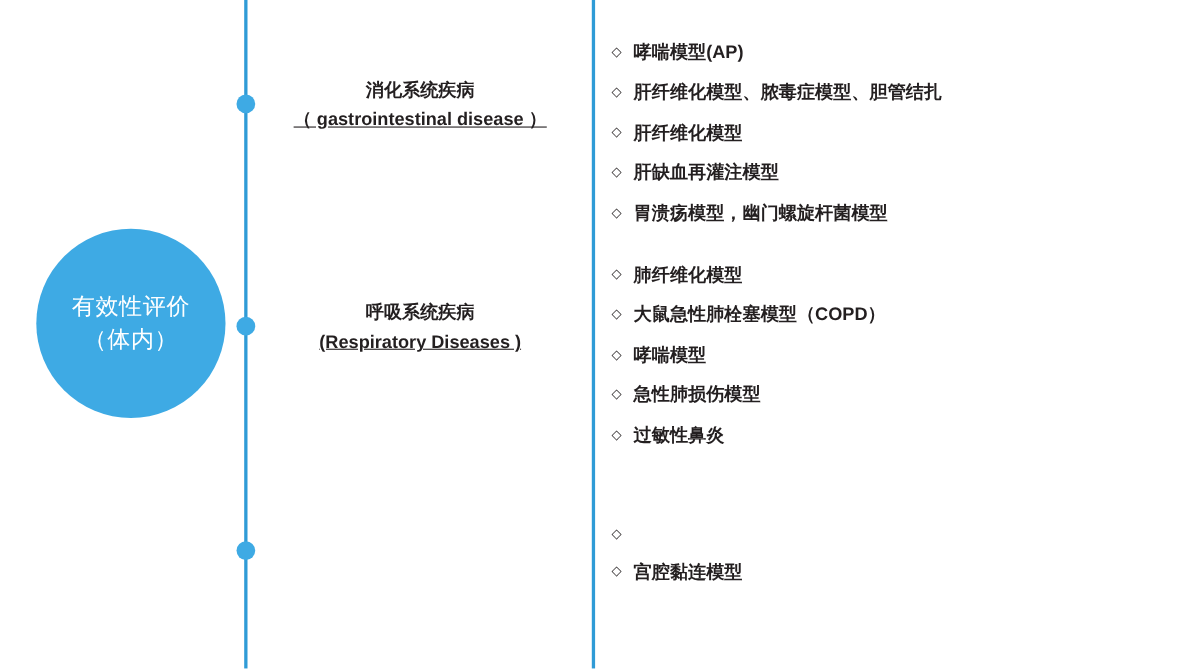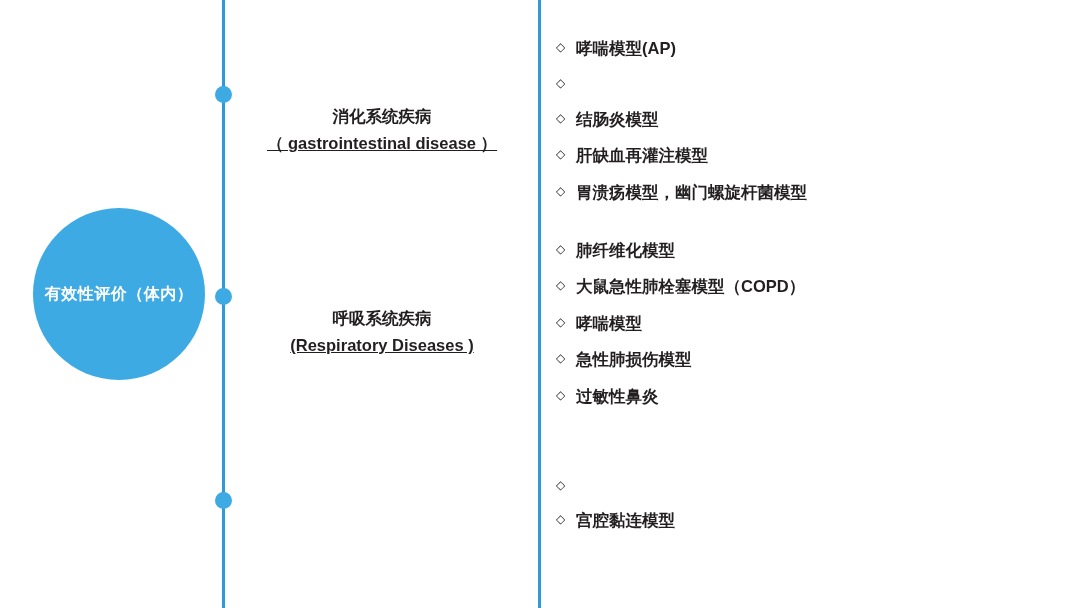--- a/index.html
+++ b/index.html
@@ -32,26 +32,26 @@
   
   #root-node {
     position: absolute;
     left: 33px;
     top: 208px;
     width: 172px;
     height: 172px;
     border-radius: 50%;
     background: #3eaae4;
     display: flex;
-    flex-direction: row;
+    flex-direction: column;
     align-items: center;
     justify-content: center;
     color: #ffffff;
-    font-weight: bold;
-    font-size: 16px;
+    font-weight: normal;
+    font-size: 21px;
     line-height: 1.45;
     text-align: center;
     letter-spacing: 0.5px;
   }
 
   
   .node-dot {
     position: absolute;
     width: 17px;
     height: 17px;
@@ -63,21 +63,20 @@
   
   .category {
     position: absolute;
     left: 232px;
     width: 300px;
     text-align: center;
     color: #231f20;
     font-weight: bold;
     font-size: 16.5px;
     line-height: 1.65;
-    margin-top: 34px;
   }
   .category .cn { display: block; }
   .category .en { display: block; text-decoration: underline; }
 
   
   .items {
     position: absolute;
     left: 556px;
     width: 510px;
   }
@@ -139,24 +138,25 @@
     <span class="en">(Respiratory Diseases )</span>
   </div>
 
   <div class="items" id="items-1">
     <div class="item">
       <span class="bullet">◇</span>
       <span>哮喘模型(AP)</span>
     </div>
     <div class="item">
       <span class="bullet">◇</span>
+      <span>肝纤维化模型、脓毒症模型、胆管结扎</span>
     </div>
     <div class="item">
       <span class="bullet">◇</span>
-      <span>结肠炎模型</span>
+      <span>肝纤维化模型</span>
     </div>
     <div class="item">
       <span class="bullet">◇</span>
       <span>肝缺血再灌注模型</span>
     </div>
     <div class="item">
       <span class="bullet">◇</span>
       <span>胃溃疡模型，幽门螺旋杆菌模型</span>
     </div>
   </div>

